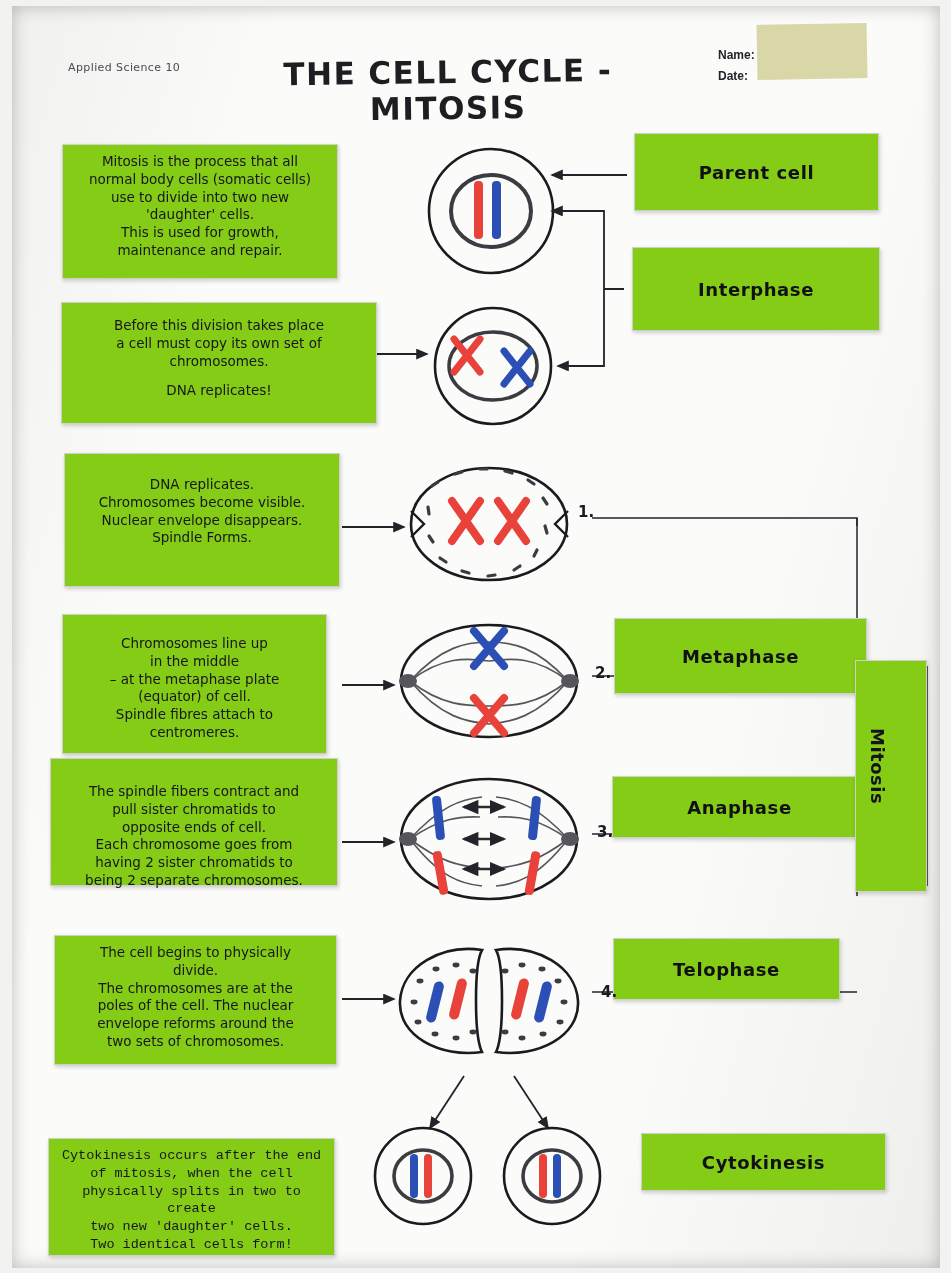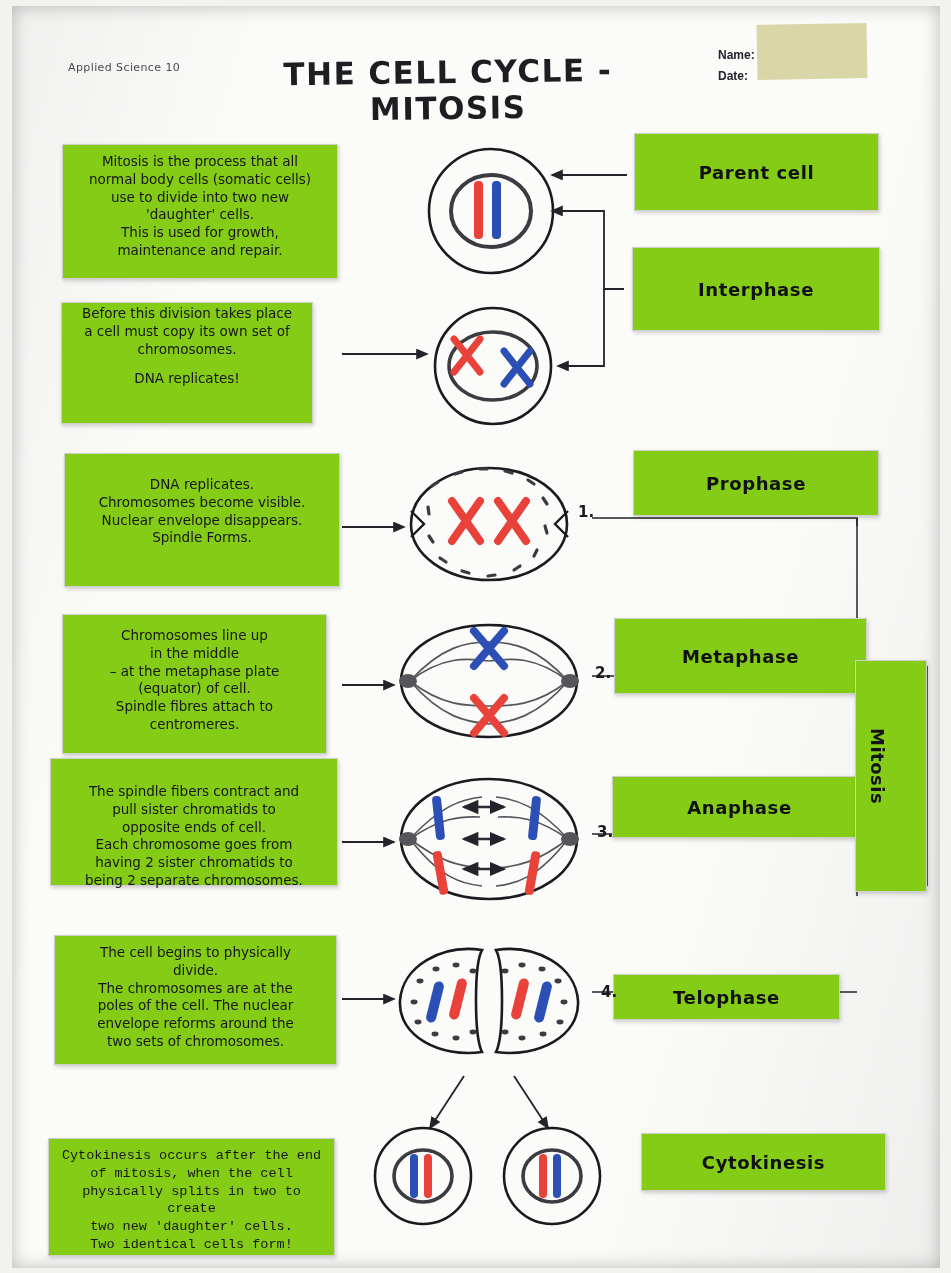--- a/index.html
+++ b/index.html
@@ -307,36 +307,36 @@
 
     <div class="strip desc" style="left:50px; top:138px; width:276px; height:135px;">
       <div>Mitosis is the process that all</div>
       <div>normal body cells (somatic cells)</div>
       <div>use to divide into two new</div>
       <div>'daughter' cells.</div>
       <div>This is used for growth,</div>
       <div>maintenance and repair.</div>
     </div>
 
-    <div class="strip desc" style="left:49px; top:296px; width:252px; height:122px; padding-top:2px;">
+    <div class="strip desc" style="left:49px; top:296px; width:316px; height:122px; padding-top:14px;">
       <div>Before this division takes place</div>
       <div>a cell must copy its own set of</div>
       <div>chromosomes.</div>
       <div style="height:12px"></div>
       <div>DNA replicates!</div>
     </div>
 
     <div class="strip desc" style="left:52px; top:447px; width:276px; height:134px; padding-top:22px;">
       <div>DNA replicates.</div>
       <div>Chromosomes become visible.</div>
       <div>Nuclear envelope disappears.</div>
       <div>Spindle Forms.</div>
     </div>
 
-    <div class="strip desc" style="left:50px; top:608px; width:265px; height:140px; padding-top:12px;">
+    <div class="strip desc" style="left:50px; top:608px; width:265px; height:140px; padding-top:20px;">
       <div>Chromosomes line up</div>
       <div>in the middle</div>
       <div>– at the metaphase plate</div>
       <div>(equator) of cell.</div>
       <div>Spindle fibres attach to</div>
       <div>centromeres.</div>
     </div>
 
     <div class="strip desc" style="left:38px; top:752px; width:288px; height:128px; padding-top:24px;">
       <div>The spindle fibers contract and</div>
@@ -363,30 +363,27 @@
       <div>two new 'daughter' cells.</div>
       <div>Two identical cells form!</div>
     </div>
 
     <div class="strip phase" style="left:622px; top:127px; width:245px; height:78px;">
       <span>Parent cell</span>
     </div>
     <div class="strip phase" style="left:620px; top:241px; width:248px; height:84px;">
       <span>Interphase</span>
     </div>
-    <div class="strip phase" style="left:621px; top:444px; width:246px; height:66px;">
-      <span>Prophase</span>
-    </div>
     <div class="strip phase" style="left:602px; top:612px; width:253px; height:76px;">
       <span>Metaphase</span>
     </div>
     <div class="strip phase" style="left:600px; top:770px; width:255px; height:62px;">
       <span>Anaphase</span>
     </div>
-    <div class="strip phase" style="left:601px; top:932px; width:227px; height:46px;margin-top:36px;">
+    <div class="strip phase" style="left:601px; top:932px; width:227px; height:62px;">
       <span>Telophase</span>
     </div>
     <div class="strip phase" style="left:618px; top:1127px; width:245px; height:58px;margin-left:11px;">
       <span>Cytokinesis</span>
     </div>
 
     <div class="strip" style="left:843px; top:654px; width:72px; height:232px;"></div>
     <div class="mitosis-label">
       <span>Mitosis</span>
     </div>

